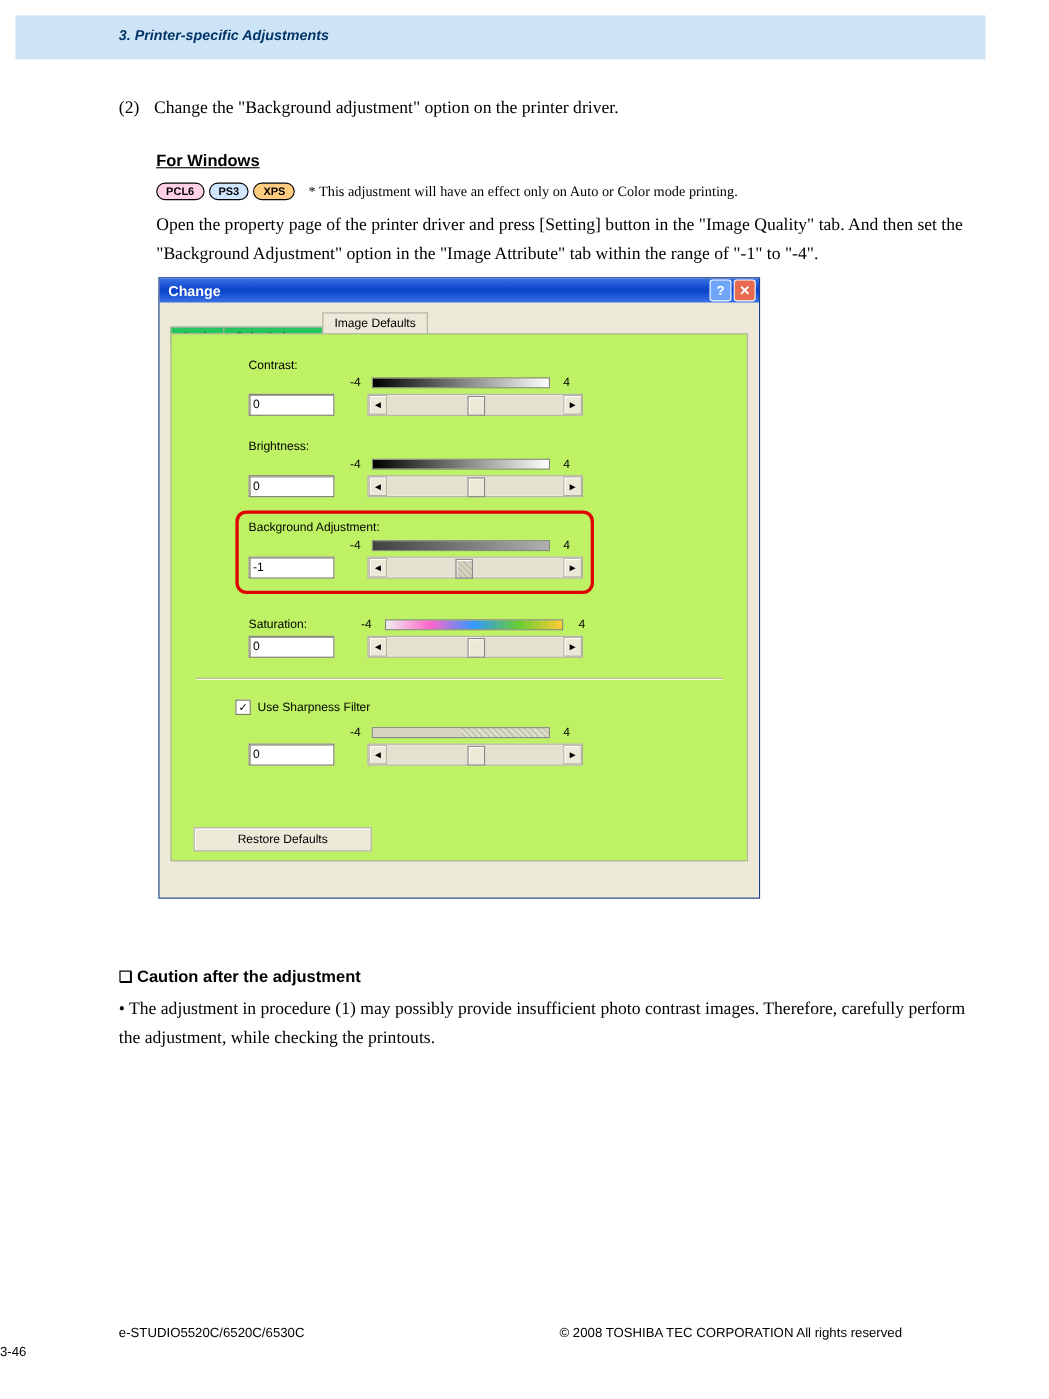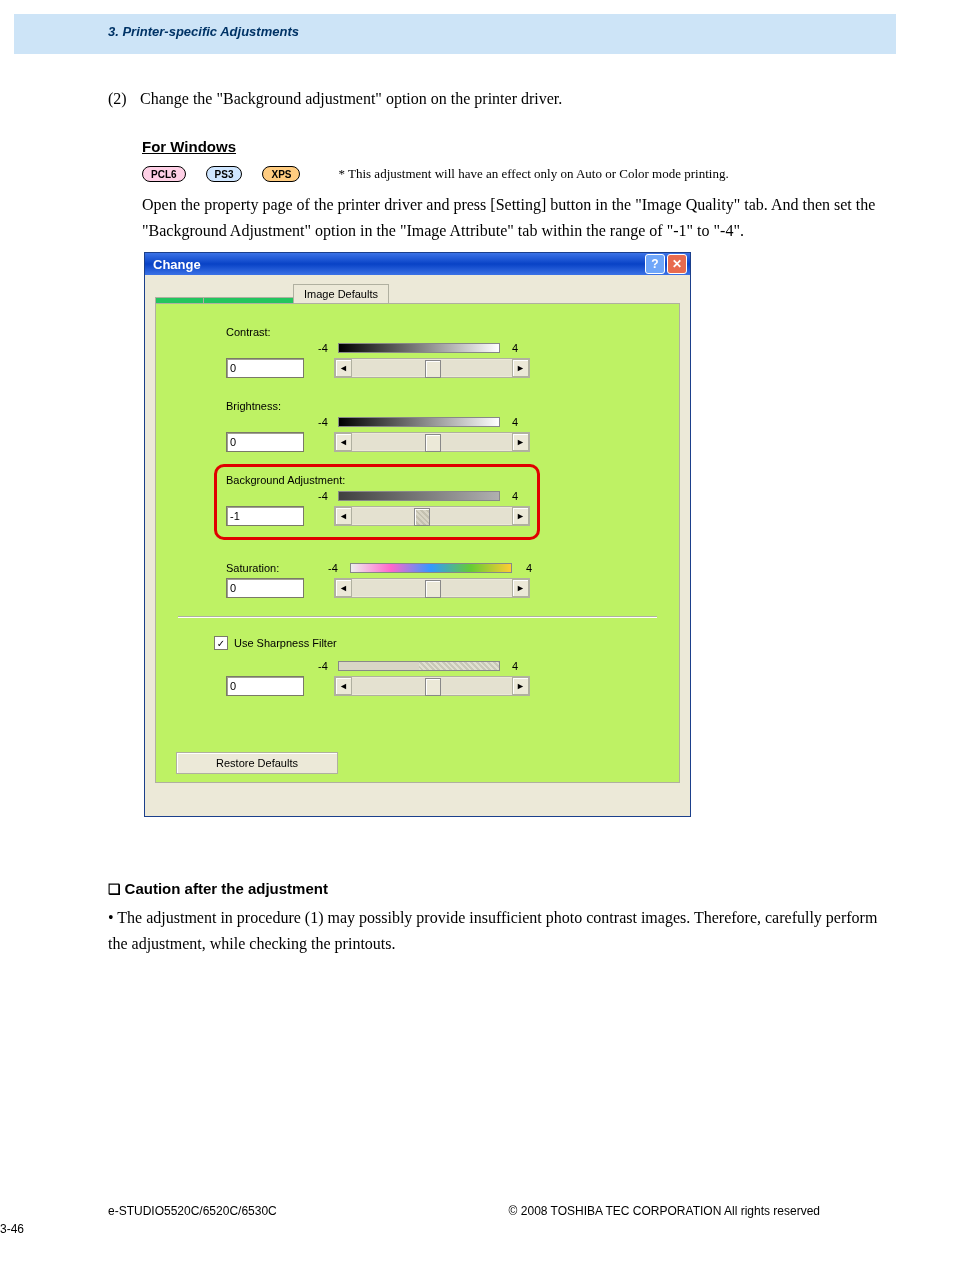--- a/index.html
+++ b/index.html
@@ -46,40 +46,40 @@
     font-family: Arial, sans-serif;
     font-weight: bold;
     font-size: 15px;
     text-decoration: underline;
   }
   .badges-row {
     position: absolute;
     left: 142px; top: 166px;
     display: flex;
     align-items: center;
-    gap: 20px;
+    gap: 4px;
     font-family: Arial, sans-serif;
   }
   .badge {
     display: inline-block;
     height: 16px; line-height: 15px;
     padding: 0 8px;
     font-size: 10px;
     font-weight: bold;
     border-radius: 8px;
     border: 1px solid #000;
     box-sizing: border-box;
   }
   .badge.pcl6 { background: #ffd0e6; }
   .badge.ps3  { background: #cfe6ff; }
   .badge.xps  { background: #ffcc80; }
   .note-text {
     font-family: "Times New Roman", serif;
     font-size: 13px;
-    margin-left: 18px;
+    margin-left: 8px;
   }
   .para1 {
     position: absolute;
     left: 142px; top: 192px;
     width: 740px;
   }
 
   
   .dlg {
     position: absolute;

